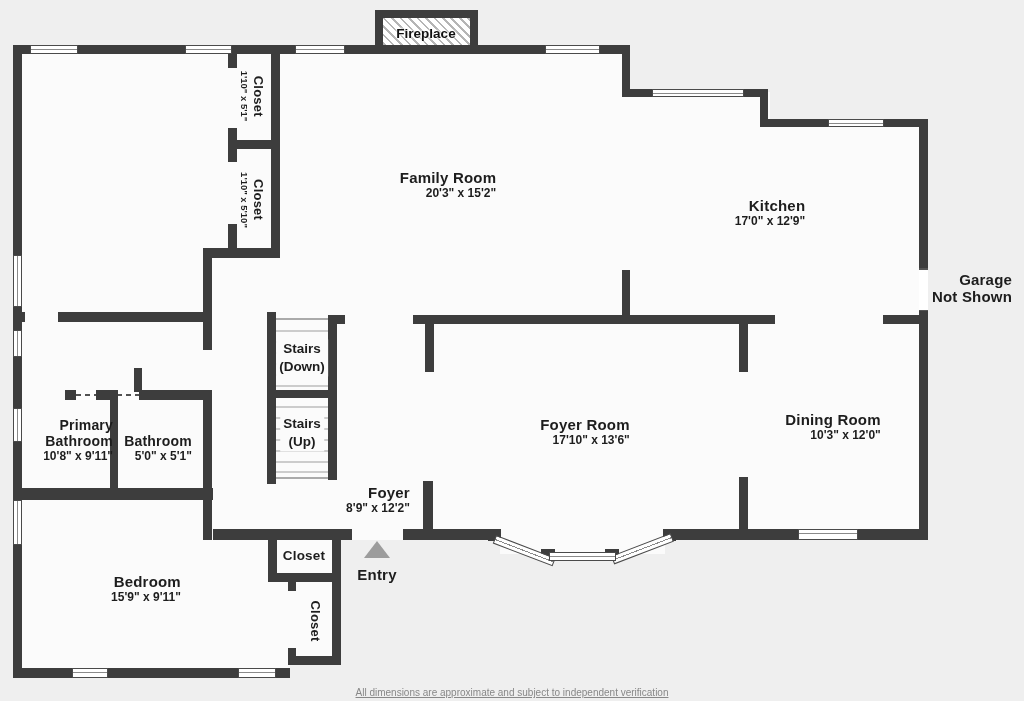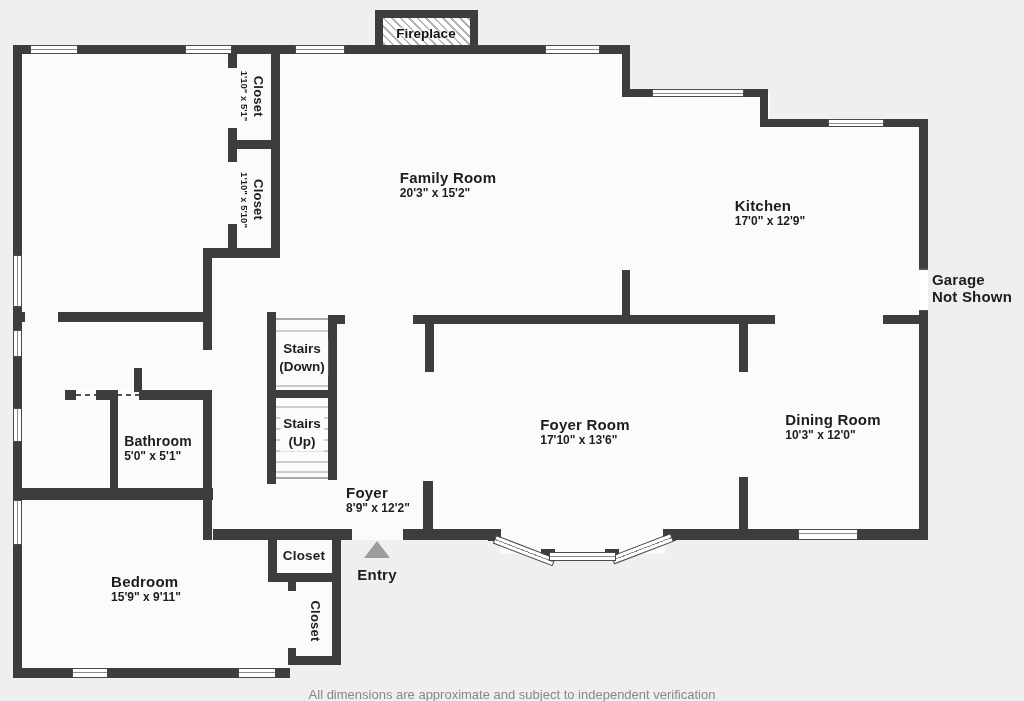--- a/index.html
+++ b/index.html
@@ -10,35 +10,35 @@
   .w   { position:absolute; background:#3d3d3d; }
   .winh{ position:absolute; background:linear-gradient(to bottom,#fff 0 3px,#8a8a8a 3px 4px,#fff 4px 100%); border:1px solid #4a4a4a; }
   .winv{ position:absolute; background:linear-gradient(to right,#fff 0 3px,#8a8a8a 3px 4px,#fff 4px 100%); border:1px solid #4a4a4a; }
   .rot { transform-origin:0 0; }
   .gap { position:absolute; background:#fff; border-top:2px solid #555; border-bottom:2px solid #555; }
   .dash{ position:absolute; background:#fff; background-image:repeating-linear-gradient(to right,#555 0 5px,transparent 5px 9px); background-size:100% 2px; background-position:center; background-repeat:no-repeat; }
   .tl  { position:absolute; background:#aaa; }
   .tread{ position:absolute; background:#cccccc; height:2px; }
   .hatch{ position:absolute; background:#fff;
           background-image:repeating-linear-gradient(45deg,transparent 0 4px,#b5b5b5 4px 6px); }
-  .lbl { position:absolute; transform:translate(-50%,-50%); text-align:left; color:#1d1d1d; white-space:nowrap; z-index:5; }
+  .lbl { position:absolute; transform:translate(-50%,-50%); text-align:right; color:#1d1d1d; white-space:nowrap; z-index:5; }
   .nm  { display:block; font-weight:700; font-size:15px; line-height:1.15; letter-spacing:.2px; }
   .dm  { display:block; font-weight:700; font-size:12px; line-height:1.3; }
   .wrap .nm { white-space:normal; width:98px; }
   .slbl{ position:absolute; transform:translate(-50%,-50%); text-align:center; color:#1d1d1d;
          background:#fbfbfb; padding:1px 3px; font-weight:700; font-size:13.5px; line-height:1.3; z-index:6; white-space:nowrap; }
   .vlbl{ position:absolute; transform:translate(-50%,-50%); writing-mode:vertical-rl; text-align:center; color:#1d1d1d; z-index:5; }
   .vlbl .nm { font-size:13px; }
   .vlbl .dm { font-size:9.5px; }
   .fire{ font-weight:700; font-size:13.5px; color:#111; z-index:7;
          text-shadow:0 0 3px #fff,0 0 3px #fff,0 0 2px #fff; }
   .big  .nm { font-size:15px; }
   .small .nm { font-size:14px; }
   .tri { position:absolute; width:0; height:0; border-left:13px solid transparent; border-right:13px solid transparent; border-bottom:17px solid #9c9c9c; }
-  .note{ position:absolute; transform:translateX(-50%); font-size:13px; color:#888; white-space:nowrap; }
+  .note{ position:absolute; transform:translateX(-50%); font-size:10px; color:#888; white-space:nowrap;text-decoration:underline; }
 </style>
 </head>
 <body>
 
 <div class="plan">
 
   <div class="f" style="left:13px;top:45px;width:617px;height:277px"></div>
   <div class="f" style="left:630px;top:92px;width:140px;height:230px"></div>
   <div class="f" style="left:768px;top:122px;width:154px;height:200px"></div>
   <div class="f" style="left:203px;top:248px;width:142px;height:292px"></div>
@@ -156,20 +156,24 @@
     <span class="dm">17'0" x 12'9"</span>
   </div>
   <div class="lbl" style="left:585px;top:432px">
     <span class="nm">Foyer Room</span>
     <span class="dm">17'10" x 13'6"</span>
   </div>
   <div class="lbl" style="left:833px;top:427px">
     <span class="nm">Dining Room</span>
     <span class="dm">10'3" x 12'0"</span>
   </div>
+  <div class="lbl wrap small" style="left:64px;top:441px">
+    <span class="nm">Primary Bathroom</span>
+    <span class="dm">10'8" x 9'11"</span>
+  </div>
   <div class="lbl small" style="left:158px;top:449px">
     <span class="nm">Bathroom</span>
     <span class="dm">5'0" x 5'1"</span>
   </div>
   <div class="lbl" style="left:378px;top:500px">
     <span class="nm">Foyer</span>
     <span class="dm">8'9" x 12'2"</span>
   </div>
   <div class="lbl" style="left:146px;top:589px">
     <span class="nm">Bedroom</span>

